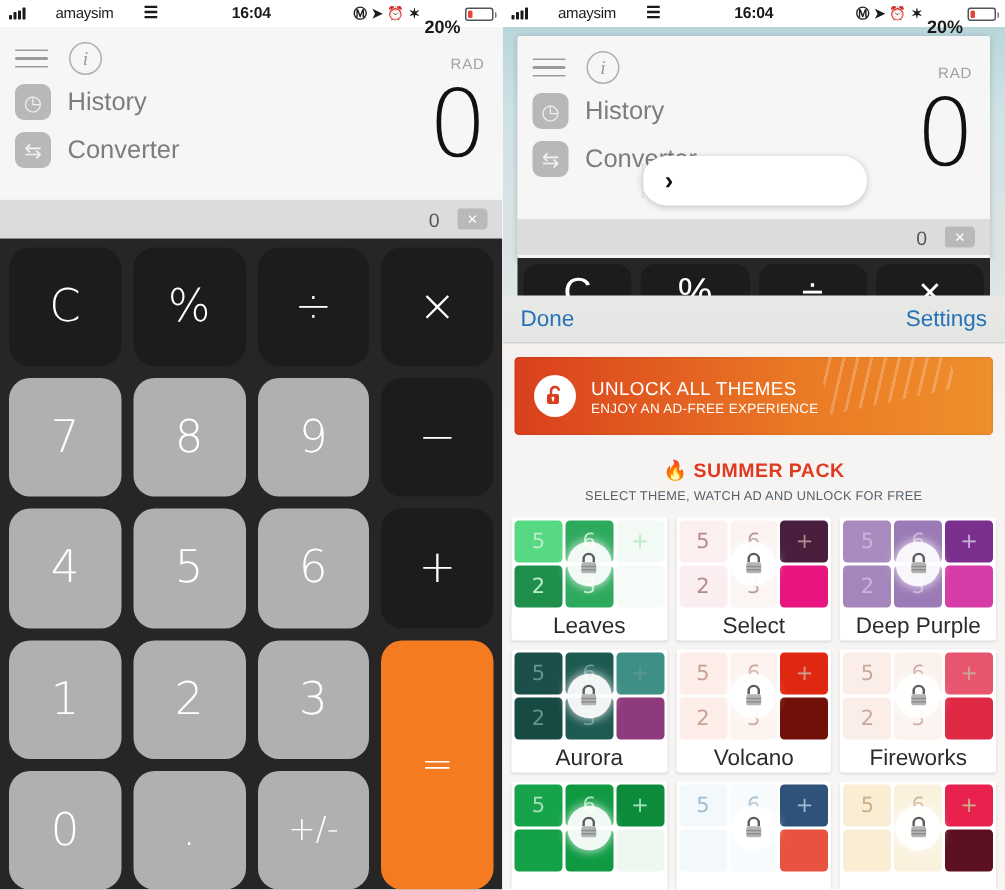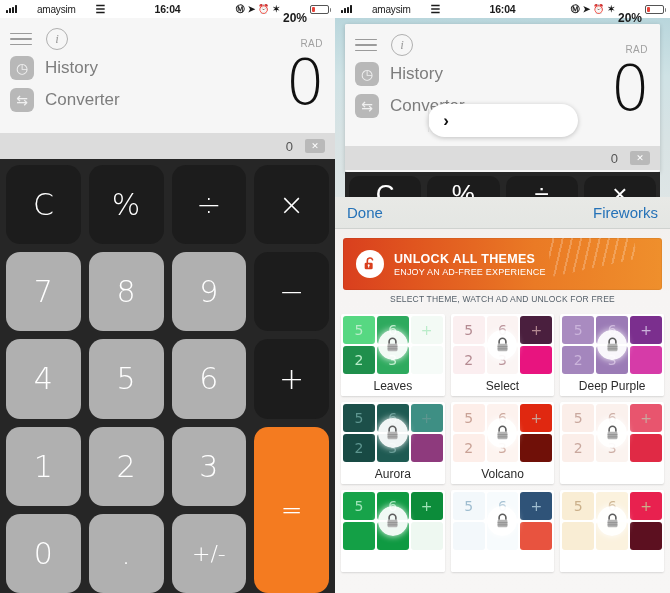--- a/index.html
+++ b/index.html
@@ -155,21 +155,21 @@
     background:
       repeating-linear-gradient(115deg, rgba(255,255,255,.22) 0 2px, transparent 2px 9px);
     transform: rotate(-12deg);
   }
   .promo-lock {
     width:28px; height:28px; border-radius:50%; background:#fff;
     display:flex; align-items:center; justify-content:center; flex:0 0 auto;
   }
   .promo-lock svg { display:block; }
   .promo-txt { color:#fff; position:relative; z-index:2;}
-  .promo-t1 { font-size:12.5px; font-weight:bold; letter-spacing:.3px; }
+  .promo-t1 { font-size:12.5px; font-weight:normal; letter-spacing:.3px; }
   .promo-t2 { font-size:9px; letter-spacing:.2px; margin-top:1px;}
 
   .pack-title { text-align:center; margin-top:16px; font-size:13px; font-weight:bold;
     color:#e03a20; letter-spacing:.3px; }
   .pack-sub { text-align:center; margin-top:4px; font-size:8.5px; color:#55606a;
     letter-spacing:.2px; }
 
   .grid { display:grid; grid-template-columns:repeat(3,1fr); gap:6px;
     padding:10px 6px 0 6px; }
   .tile { position:relative; background:#fff; border-radius:2px; overflow:hidden;
@@ -178,21 +178,21 @@
     grid-template-columns: 1fr 1fr 1fr; grid-template-rows: 1fr 1fr; gap:2px; padding:2px; }
   .cell { border-radius:3px; display:flex; align-items:center; justify-content:center;
     font-size:14px; font-family:"DejaVu Sans",sans-serif; }
   .tile-lock {
     position:absolute; left:50%; top:50%; transform:translate(-50%,-50%);
     width:30px; height:30px; border-radius:50%; background:rgba(255,255,255,.94);
     display:flex; align-items:center; justify-content:center;
     box-shadow:0 0 7px rgba(255,255,255,.9);
   }
   .tile-name { height:20px; background:#fff; display:flex; align-items:center;
-    justify-content:center; font-size:12px; color:#2b2b2b; }
+    justify-content:center; font-size:15px; color:#2b2b2b; }
 </style>
 </head>
 <body>
 
 <div class="screens">
 
   <div class="screen">
 
     <div class="statusbar">
       <div class="sb-left">
@@ -330,40 +330,41 @@
         <div class="mkey">×</div>
       </div>
 
     <div class="tooltip">
       <div class="tt-div"></div>
       <div class="tt-chev">›</div>
     </div>
 
     <div class="toolbar">
       <div class="tb-btn">Done</div>
-      <div class="tb-btn">Fireworks</div>
+      <div class="tb-btn">Settings</div>
     </div>
 
     <div class="themes-pane">
 
       <div class="promo">
         <div class="promo-lock">
           <svg width="16" height="16" viewBox="0 0 24 24">
             <path d="M8 10V7a4 4 0 0 1 7.8-1.3" fill="none" stroke="#d93f1e" stroke-width="2.4" stroke-linecap="round"></path>
             <rect x="4" y="10" width="12" height="10" rx="2" fill="#d93f1e"></rect>
             <circle cx="10" cy="14" r="1.5" fill="#fff"></circle>
             <rect x="9.2" y="14" width="1.6" height="3.4" fill="#fff"></rect>
           </svg>
         </div>
         <div class="promo-txt">
           <div class="promo-t1">UNLOCK ALL THEMES</div>
           <div class="promo-t2">ENJOY AN AD-FREE EXPERIENCE</div>
         </div>
       </div>
 
+      <div class="pack-title">🔥 SUMMER PACK</div>
       <div class="pack-sub">SELECT THEME, WATCH AD AND UNLOCK FOR FREE</div>
 
       <div class="grid" id="theme-grid">
           <div class="tile">
             <div class="tile-prev">
               <div class="cell" style="background: rgb(87, 216, 130); color: rgb(185, 236, 201);">5</div>
               <div class="cell" style="background: rgb(46, 170, 94); color: rgb(185, 236, 201);">6</div>
               <div class="cell" style="background: rgb(243, 250, 245); color: rgb(185, 236, 201);">+</div>
               <div class="cell" style="background: rgb(31, 143, 76); color: rgb(185, 236, 201);">2</div>
               <div class="cell" style="background: rgb(46, 170, 94); color: rgb(185, 236, 201);">3</div>
@@ -465,20 +466,21 @@
               <div class="cell" style="background: rgb(224, 42, 69); color: rgb(201, 168, 158);"></div>
               <div class="tile-lock">
                 <svg width="15" height="16" viewBox="0 0 24 26">
                   <path d="M6.5 11V7.5a5.5 5.5 0 0 1 11 0V11" fill="none" stroke="#5d5d5d" stroke-width="2.6"></path>
                   <rect x="4" y="11" width="16" height="12" rx="2" fill="#b4b4b4"></rect>
                   <rect x="4" y="15" width="16" height="1.6" fill="#8d8d8d"></rect>
                   <rect x="4" y="18.5" width="16" height="1.6" fill="#8d8d8d"></rect>
                 </svg>
               </div>
             </div>
+            <div class="tile-name">Fireworks</div>
           </div>
           <div class="tile">
             <div class="tile-prev">
               <div class="cell" style="background: rgb(23, 163, 74); color: rgb(159, 227, 184);">5</div>
               <div class="cell" style="background: rgb(15, 154, 66); color: rgb(159, 227, 184);">6</div>
               <div class="cell" style="background: rgb(12, 140, 58); color: rgb(159, 227, 184);">+</div>
               <div class="cell" style="background: rgb(20, 160, 70); color: rgb(159, 227, 184);"></div>
               <div class="cell" style="background: rgb(15, 154, 66); color: rgb(159, 227, 184);"></div>
               <div class="cell" style="background: rgb(238, 248, 241); color: rgb(159, 227, 184);"></div>
               <div class="tile-lock">

